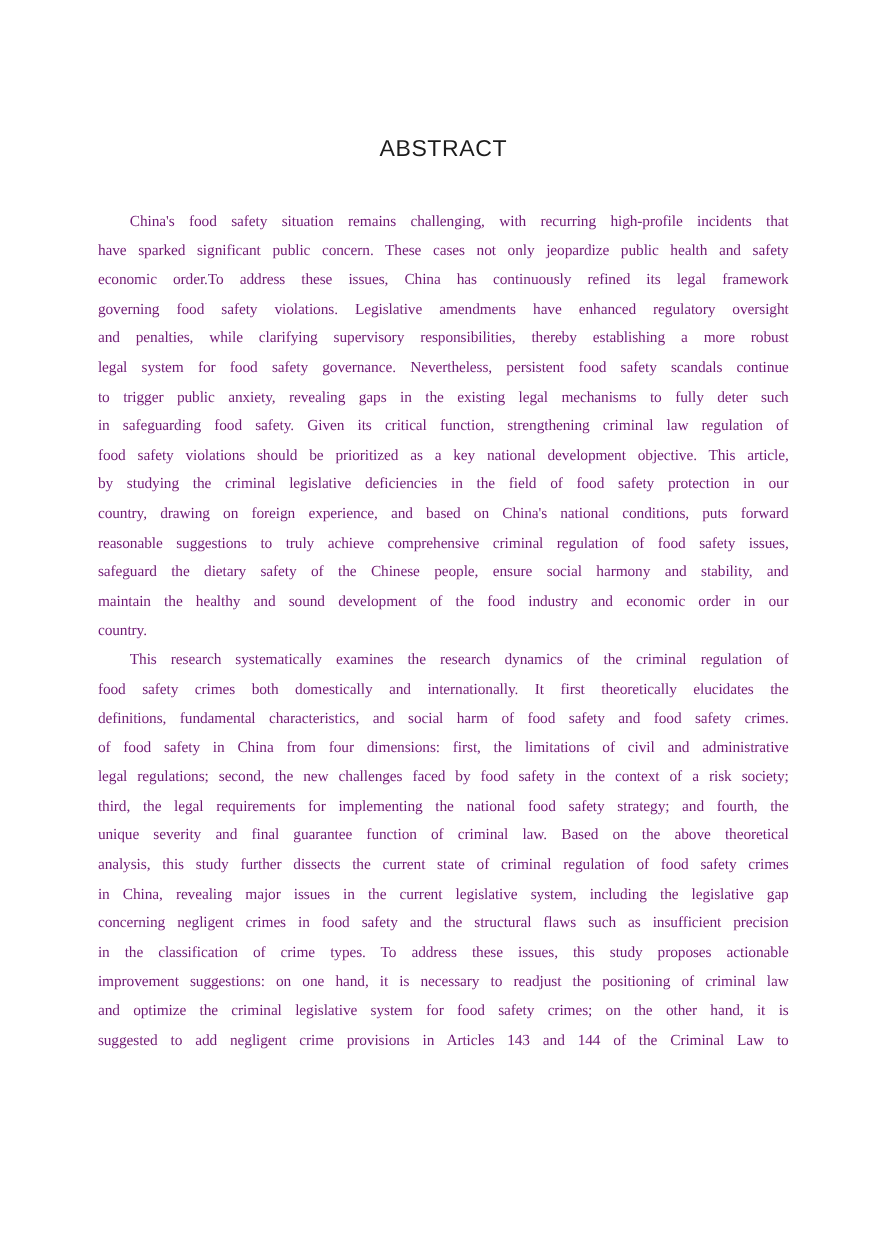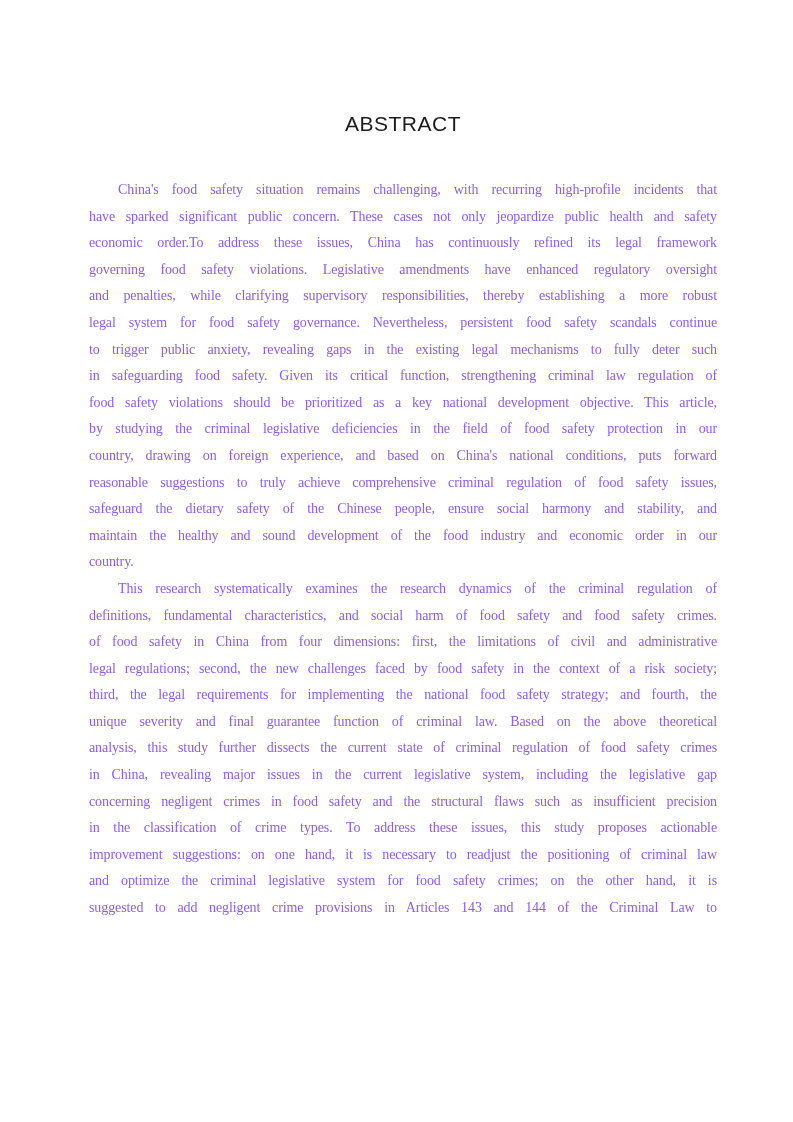--- a/index.html
+++ b/index.html
@@ -9,21 +9,21 @@
   }
   .page {
     position: relative;
     width: 793px;
     height: 1122px;
     background: #ffffff;
     overflow: hidden;
     font-family: "Liberation Serif", serif;
   }
   .doc-title {
-    margin: 0;
+    margin: 12px;
     padding-top: 110px;
     margin-left: 89px;
     width: 628px;
     text-align: center;
     font-family: "Liberation Sans", sans-serif;
     font-weight: 400;
     font-size: 21px;
     line-height: 27px;
     letter-spacing: 0.5px;
   }
@@ -52,40 +52,41 @@
   }
   .text-line.first-of-para {
     text-indent: 29px;
   }
 </style>
 </head>
 <body>
 
 <div class="page">
   <h1 class="doc-title" style="color: rgb(28, 28, 28);">ABSTRACT</h1>
-  <section class="doc-body" id="abstract-body" style="color: #8b5cf6;">
+  <section class="doc-body" id="abstract-body" style="color: #701a75;">
       <div class="paragraph">
         <div class="text-line first-of-para">China's food safety situation remains challenging, with recurring high-profile incidents that</div>
         <div class="text-line">have sparked significant public concern. These cases not only jeopardize public health and safety</div>
         <div class="text-line">economic order.To address these issues, China has continuously refined its legal framework</div>
         <div class="text-line">governing food safety violations. Legislative amendments have enhanced regulatory oversight</div>
         <div class="text-line">and penalties, while clarifying supervisory responsibilities, thereby establishing a more robust</div>
         <div class="text-line">legal system for food safety governance. Nevertheless, persistent food safety scandals continue</div>
         <div class="text-line">to trigger public anxiety, revealing gaps in the existing legal mechanisms to fully deter such</div>
         <div class="text-line">in safeguarding food safety. Given its critical function, strengthening criminal law regulation of</div>
         <div class="text-line">food safety violations should be prioritized as a key national development objective. This article,</div>
         <div class="text-line">by studying the criminal legislative deficiencies in the field of food safety protection in our</div>
         <div class="text-line">country, drawing on foreign experience, and based on China's national conditions, puts forward</div>
         <div class="text-line">reasonable suggestions to truly achieve comprehensive criminal regulation of food safety issues,</div>
         <div class="text-line">safeguard the dietary safety of the Chinese people, ensure social harmony and stability, and</div>
         <div class="text-line">maintain the healthy and sound development of the food industry and economic order in our</div>
         <div class="text-line plain-last">country.</div>
       </div>
       <div class="paragraph">
         <div class="text-line first-of-para">This research systematically examines the research dynamics of the criminal regulation of</div>
+        <div class="text-line">food safety crimes both domestically and internationally. It first theoretically elucidates the</div>
         <div class="text-line">definitions, fundamental characteristics, and social harm of food safety and food safety crimes.</div>
         <div class="text-line">of food safety in China from four dimensions: first, the limitations of civil and administrative</div>
         <div class="text-line">legal regulations; second, the new challenges faced by food safety in the context of a risk society;</div>
         <div class="text-line">third, the legal requirements for implementing the national food safety strategy; and fourth, the</div>
         <div class="text-line">unique severity and final guarantee function of criminal law. Based on the above theoretical</div>
         <div class="text-line">analysis, this study further dissects the current state of criminal regulation of food safety crimes</div>
         <div class="text-line">in China, revealing major issues in the current legislative system, including the legislative gap</div>
         <div class="text-line">concerning negligent crimes in food safety and the structural flaws such as insufficient precision</div>
         <div class="text-line">in the classification of crime types. To address these issues, this study proposes actionable</div>
         <div class="text-line">improvement suggestions: on one hand, it is necessary to readjust the positioning of criminal law</div>

